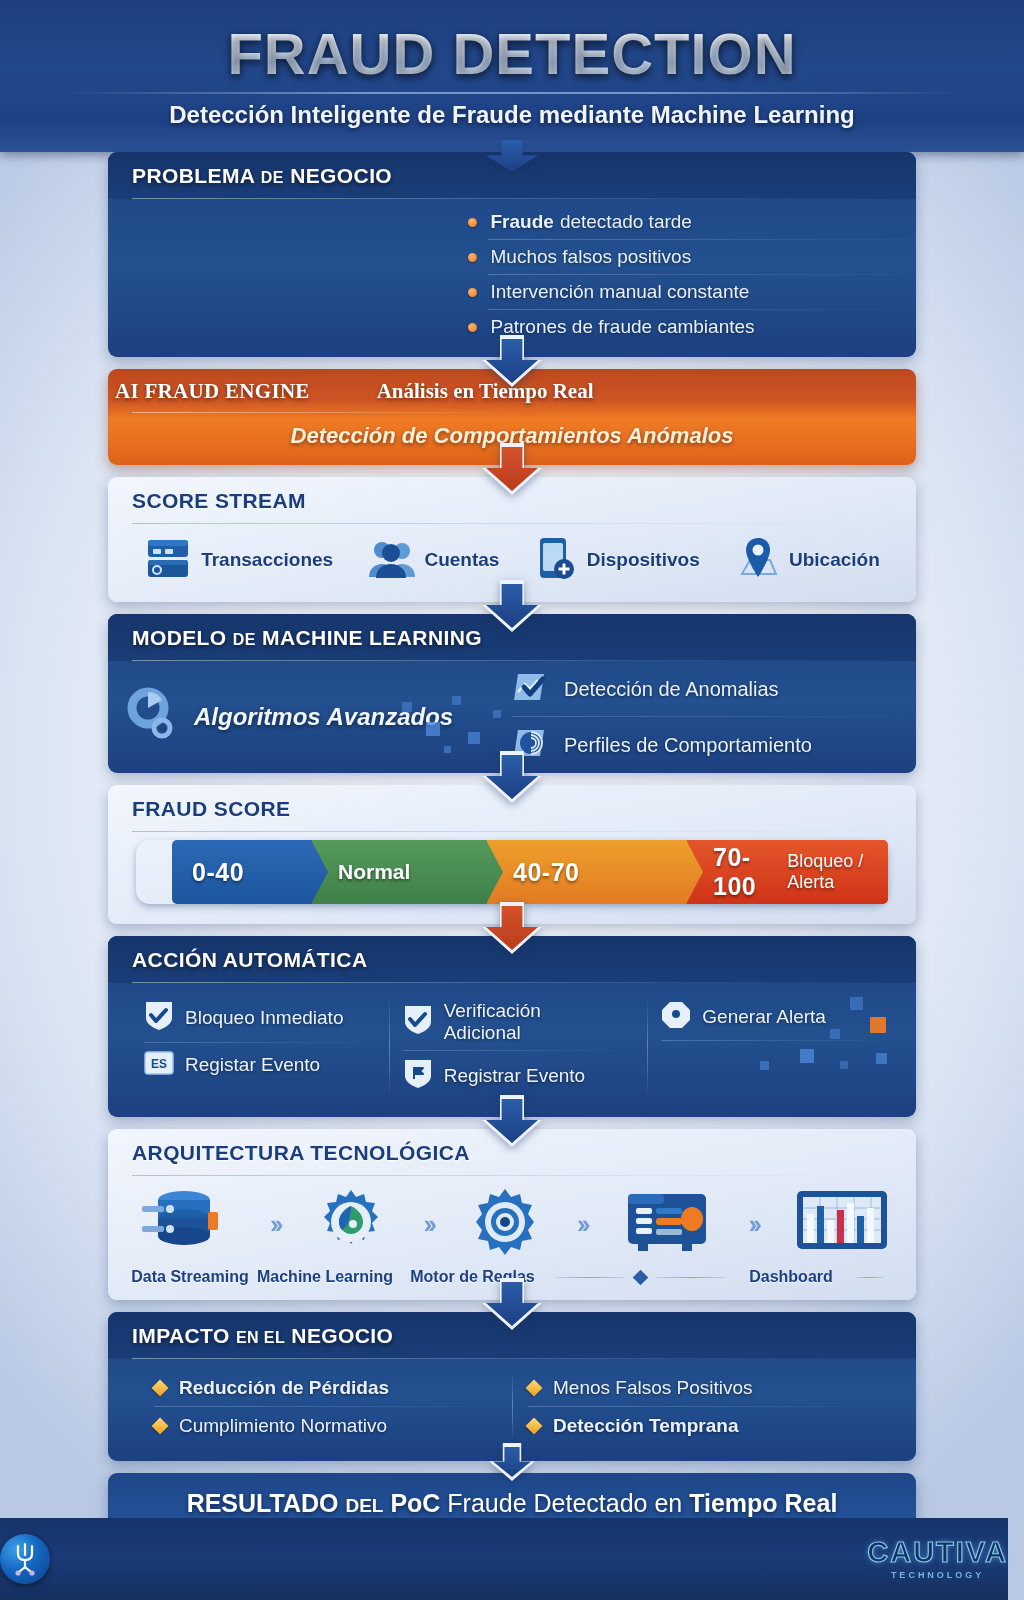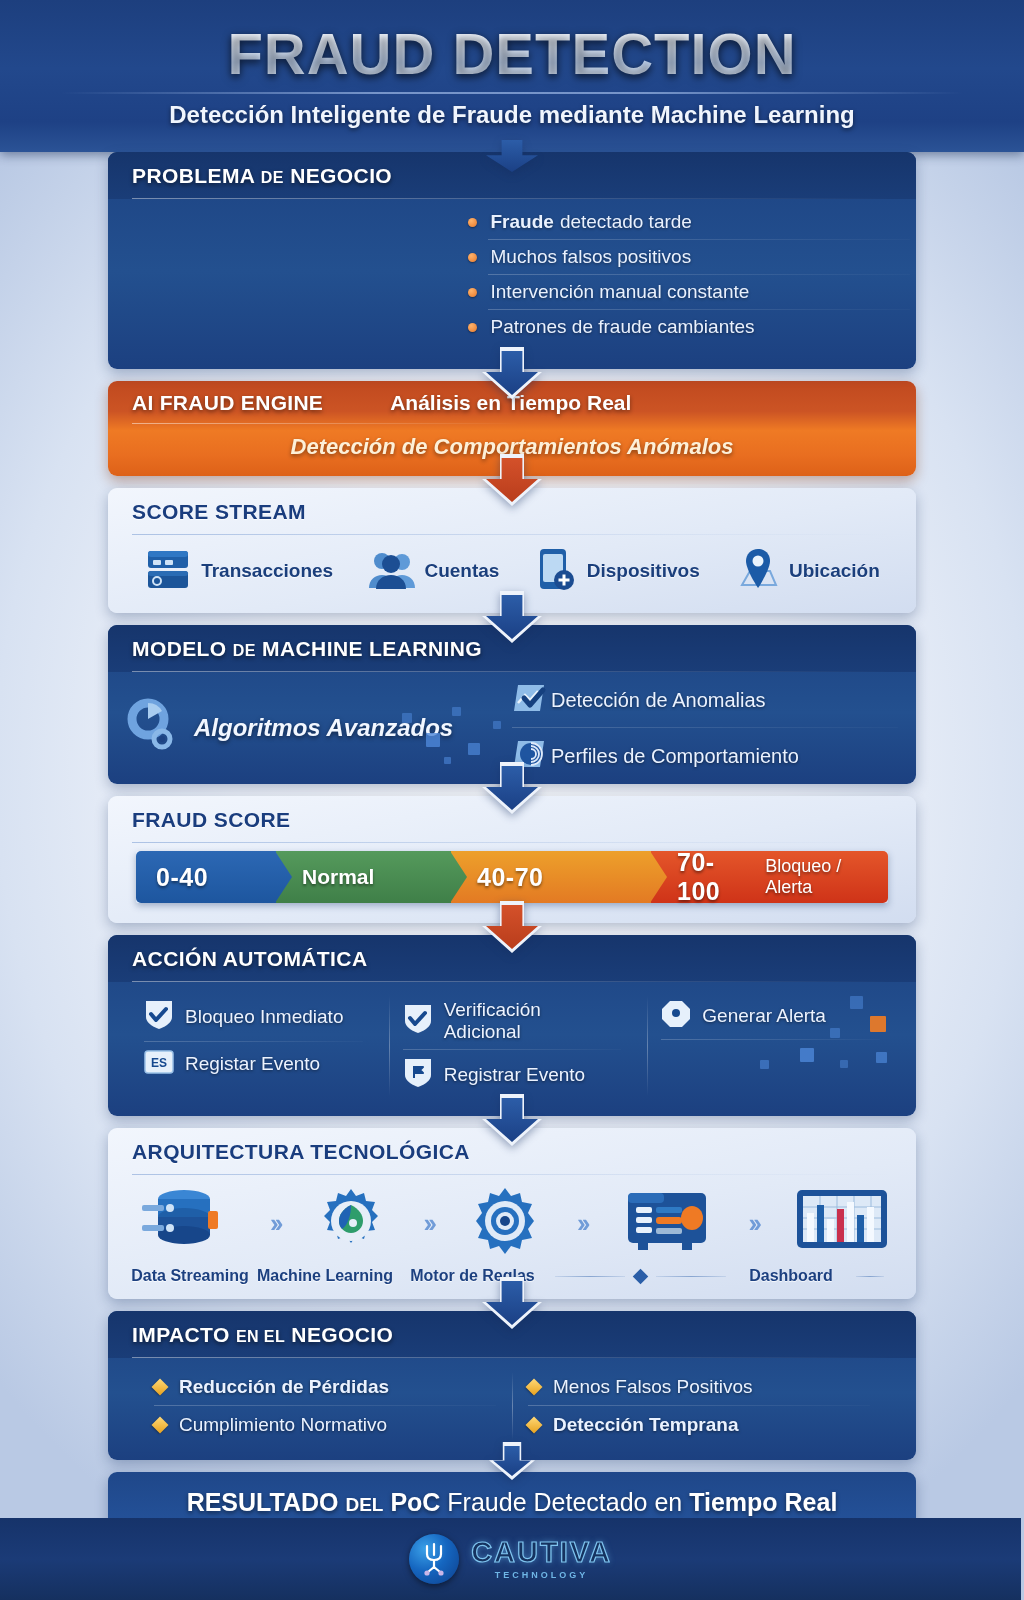--- a/index.html
+++ b/index.html
@@ -117,21 +117,21 @@
   .arrow.white-edge::before {
     content:""; position:absolute; inset:-4px;
     background:#eef3fb;
     clip-path: polygon(30% 0, 70% 0, 70% 48%, 100% 48%, 50% 100%, 0 48%, 30% 48%);
     z-index:-1;
   }
 
   
   .problem-body { display:flex; min-height:148px; }
   .problem-left { width: 44%; }
-  .problem-right { flex:1; padding: 6px 20px 24px 4px; }
+  .problem-right { flex:1; padding: 6px 20px 12px 4px; }
   .bullet-row {
     position: relative;
     display:flex; align-items:center;
     padding: 6px 0 7px 0;
     font-size: 19px;
     color:#e9f1fe;
     text-shadow: 0 1px 3px rgba(0,0,0,.45);
   }
   .bullet-row::after{
     content:""; position:absolute; left:20px; right:-14px; bottom:0; height:1px;
@@ -147,52 +147,52 @@
   .bullet-row b { font-weight:800; margin-right:6px; }
 
   
   .engine {
     border-radius:9px;
     background: linear-gradient(180deg,#c0491f 0%,#cc5424 32%,#ef7a24 52%, #e96e20 78%, #dd6118 100%);
     box-shadow: 0 5px 13px rgba(120,45,10,.38);
     overflow:hidden;
     margin-bottom:12px;
   }
-  .engine-top { position:relative; display:flex; align-items:flex-start; padding: 10px 24px 9px; }
+  .engine-top { position:relative; display:flex; align-items:flex-start; padding: 10px 7px 9px; font-family: Liberation Serif, serif; }
   .engine-top::after{
     content:""; position:absolute; left:24px; width:48%; bottom:0; height:1px;
     background: linear-gradient(90deg, rgba(255,255,255,.48), rgba(255,255,255,0));
   }
   .engine-title { font-size:21px; font-weight:800; color:#fff; text-shadow:0 2px 4px rgba(0,0,0,.5); letter-spacing:.3px; }
   .engine-sub1 { margin-left:67px; font-size:21px; font-weight:700; color:#fff; text-shadow:0 2px 4px rgba(0,0,0,.45); }
   .engine-bottom { position:relative; text-align:center; padding: 10px 24px 16px; }
   .engine-sub2 { font-size:22px; font-style:italic; font-weight:700; color:#fdf0d8; text-shadow:0 2px 4px rgba(0,0,0,.45); }
 
   
   .stream-row { display:flex; align-items:center; justify-content:space-around; padding:12px 18px 18px; }
   .stream-item { display:flex; align-items:center; gap:9px; }
   .stream-item .lbl { font-size:19px; font-weight:700; color:#1b3f7c; text-shadow:0 1px 1px rgba(255,255,255,.8); }
 
   
   .ml-body { display:flex; align-items:center; min-height:108px; }
   .ml-left { width:50%; display:flex; align-items:center; gap:10px; padding-left:14px; position:relative; }
   .ml-left .txt { font-size:24px; font-style:italic; font-weight:700; color:#f2f7ff; text-shadow:0 2px 4px rgba(0,0,0,.5); }
   .ml-right { flex:1; padding-right:18px; }
-  .ml-item { position:relative; display:flex; align-items:center; gap:1px; padding:9px 0; }
+  .ml-item { position:relative; display:flex; align-items:center; gap:14px; padding:9px 0; }
   .ml-item::after{ content:""; position:absolute; left:0; right:0; bottom:0; height:1px; background:linear-gradient(90deg, rgba(255,255,255,.18), rgba(255,255,255,.02)); }
   .ml-item:last-child::after{display:none;}
   .ml-item .t { font-size:20px; color:#eaf2ff; text-shadow:0 1px 3px rgba(0,0,0,.5); }
 
   
   .pixels { position:absolute; pointer-events:none; }
   .px { position:absolute; background:#4d87d8; opacity:.55; border-radius:1px; }
 
   
   .score-wrap { padding: 8px 28px 20px; }
-  .score-bar { display:flex; height:52px; border-radius:2px; overflow:visible; box-shadow:0 3px 7px rgba(30,60,110,.35); }
+  .score-bar { display:flex; height:64px; border-radius:14px; overflow:visible; box-shadow:0 3px 7px rgba(30,60,110,.35);padding-left:36px; }
   .seg { position:relative; display:flex; align-items:center; padding-left:26px; color:#fff; }
   .seg:first-child { padding-left:20px; border-radius:5px 0 0 5px; }
   .seg:last-child { border-radius:0 5px 5px 0; }
   .seg .big { font-size:25px; font-weight:800; text-shadow:0 2px 3px rgba(0,0,0,.45); letter-spacing:.5px; }
   .seg .nm  { font-size:21px; font-weight:700; text-shadow:0 2px 3px rgba(0,0,0,.45); }
   .seg .tail{ font-size:18px; font-weight:500; margin-left:10px; text-shadow:0 2px 3px rgba(0,0,0,.45); }
   .seg.s0 { background:linear-gradient(180deg,#2c68b4,#1d569f); flex:0 0 140px; }
   .seg.s1 { background:linear-gradient(180deg,#559a5c,#3f7f48); flex:0 0 175px; }
   .seg.s2 { background:linear-gradient(180deg,#eda02b,#e37a23); flex:0 0 200px; }
   .seg.s3 { background:linear-gradient(180deg,#e4562a,#cf3318); flex:1; }
@@ -255,23 +255,23 @@
   .r1 { font-size:25px; color:#ffffff; text-shadow:0 2px 4px rgba(0,0,0,.5); }
   .r1 .hd { font-weight:800; }
   .r1 .sm { font-size:19px; font-weight:700; }
   .r1 .nm { font-weight:400; }
   .r1 .bd { font-weight:800; }
   .r2 { font-size:23px; color:#fff; margin-top:22px; text-shadow:0 2px 4px rgba(0,0,0,.5); }
   .r2 .bd { font-weight:800; }
 
   
   .footer {
-    position:absolute; left:0; right:3px; bottom:0; height:82px;
+    position:absolute; left:0; right:16px; bottom:0; height:82px;
     background:linear-gradient(180deg,#16336a 0%,#1b3b77 50%,#15305f 100%);
-    display:flex; align-items:center; justify-content:center; gap:12px;
+    display:flex; align-items:center; justify-content:space-between; gap:12px;
   }
   .logo-mark {
     width:50px; height:50px; border-radius:50%;
     background: radial-gradient(circle at 32% 30%, #3aa0e8 0%, #1566c0 45%, #0d3f8c 100%);
     display:flex; align-items:center; justify-content:center;
     box-shadow:0 2px 6px rgba(0,0,0,.5);
   }
   .logo-txt { display:flex; flex-direction:column; align-items:center; line-height:1; }
   .logo-name {
     font-size:29px; font-weight:700; letter-spacing:2px;

